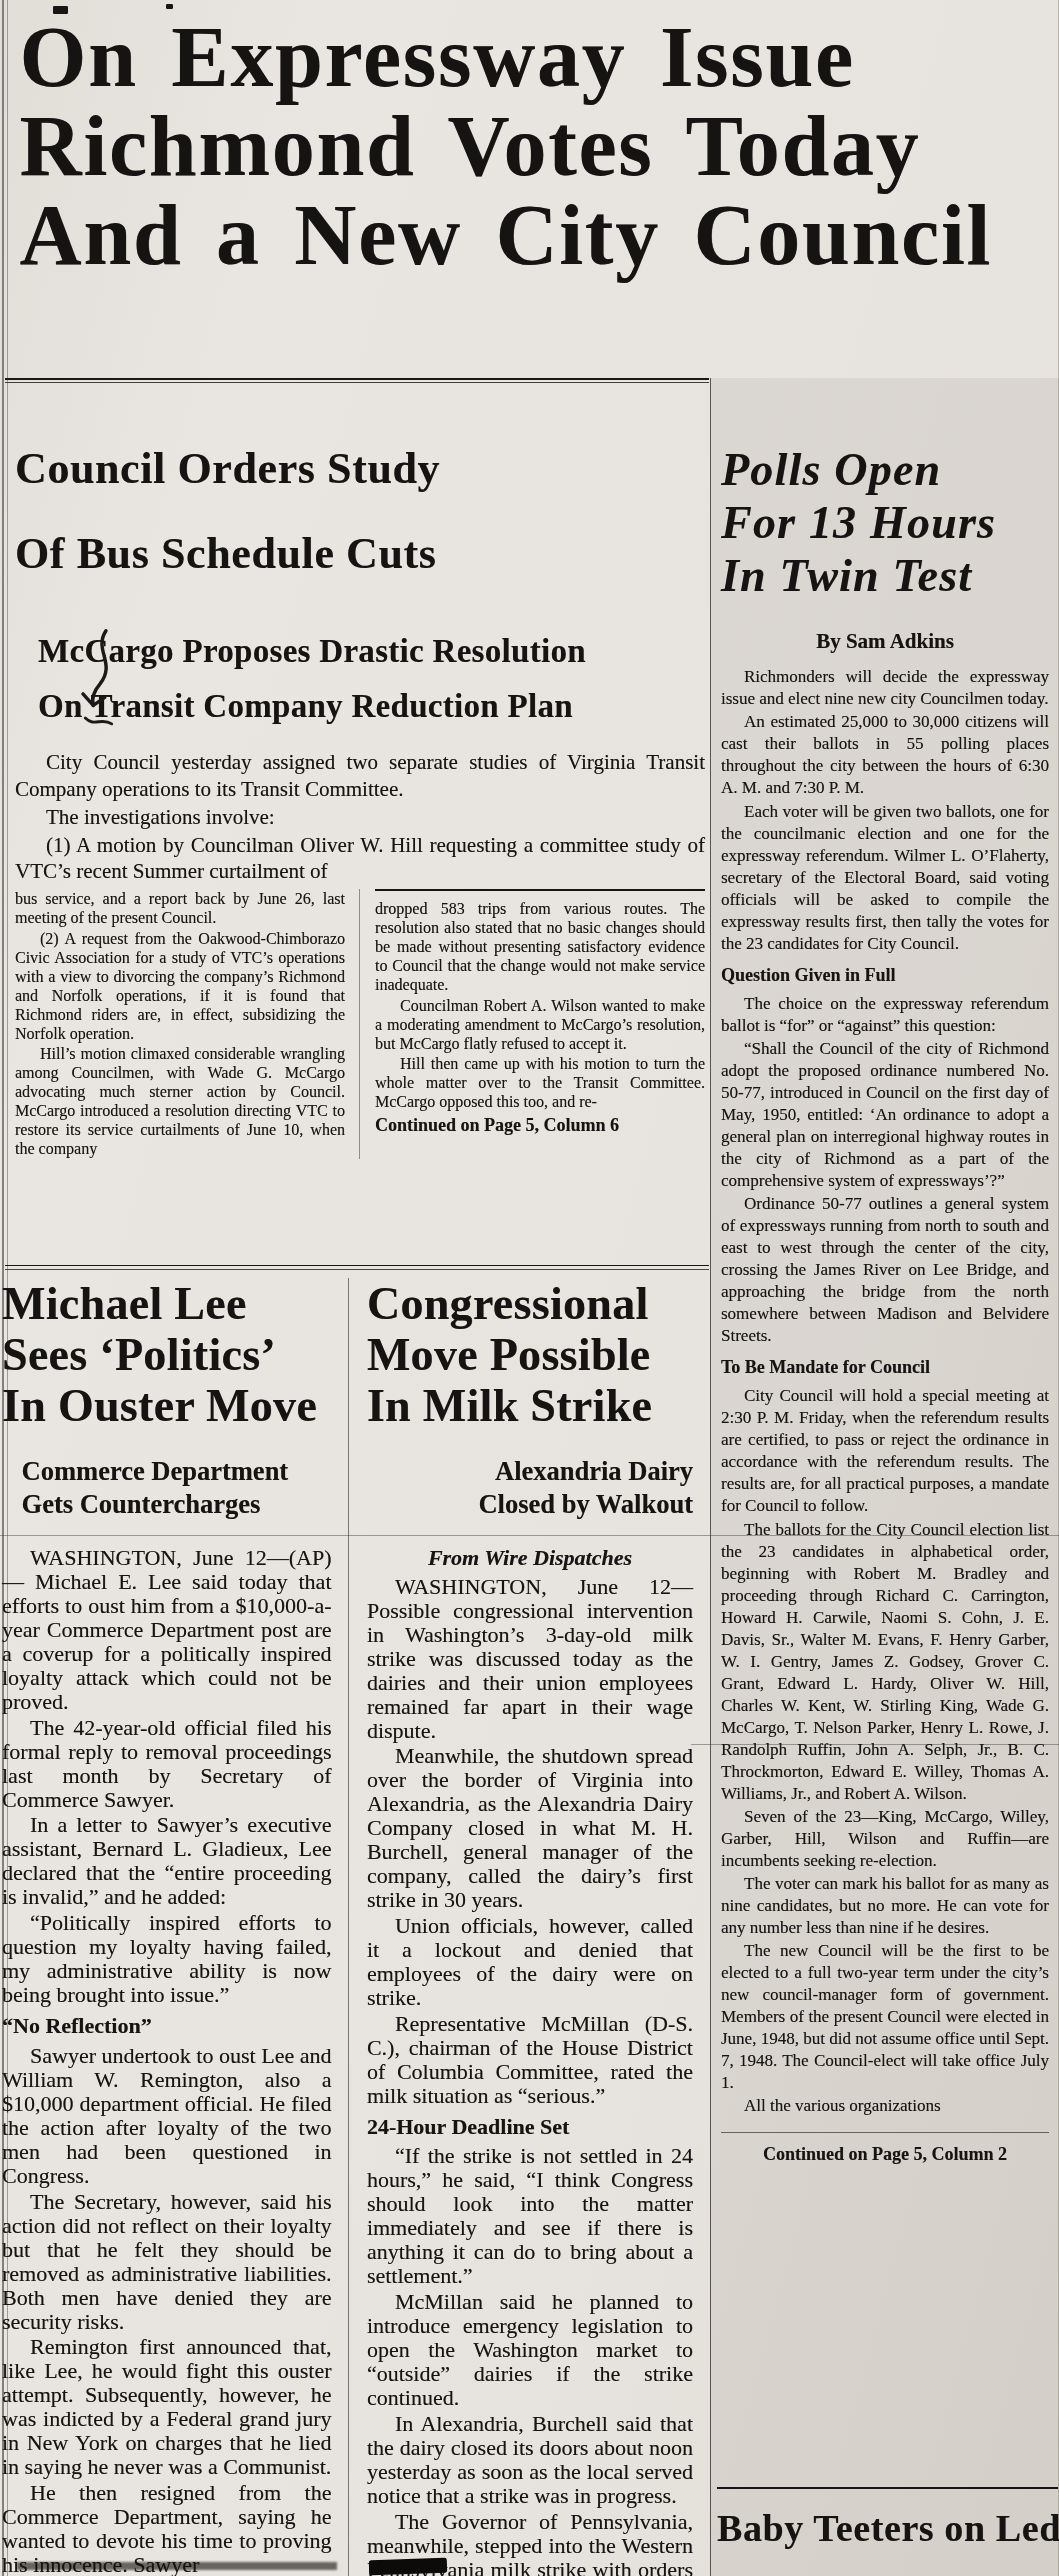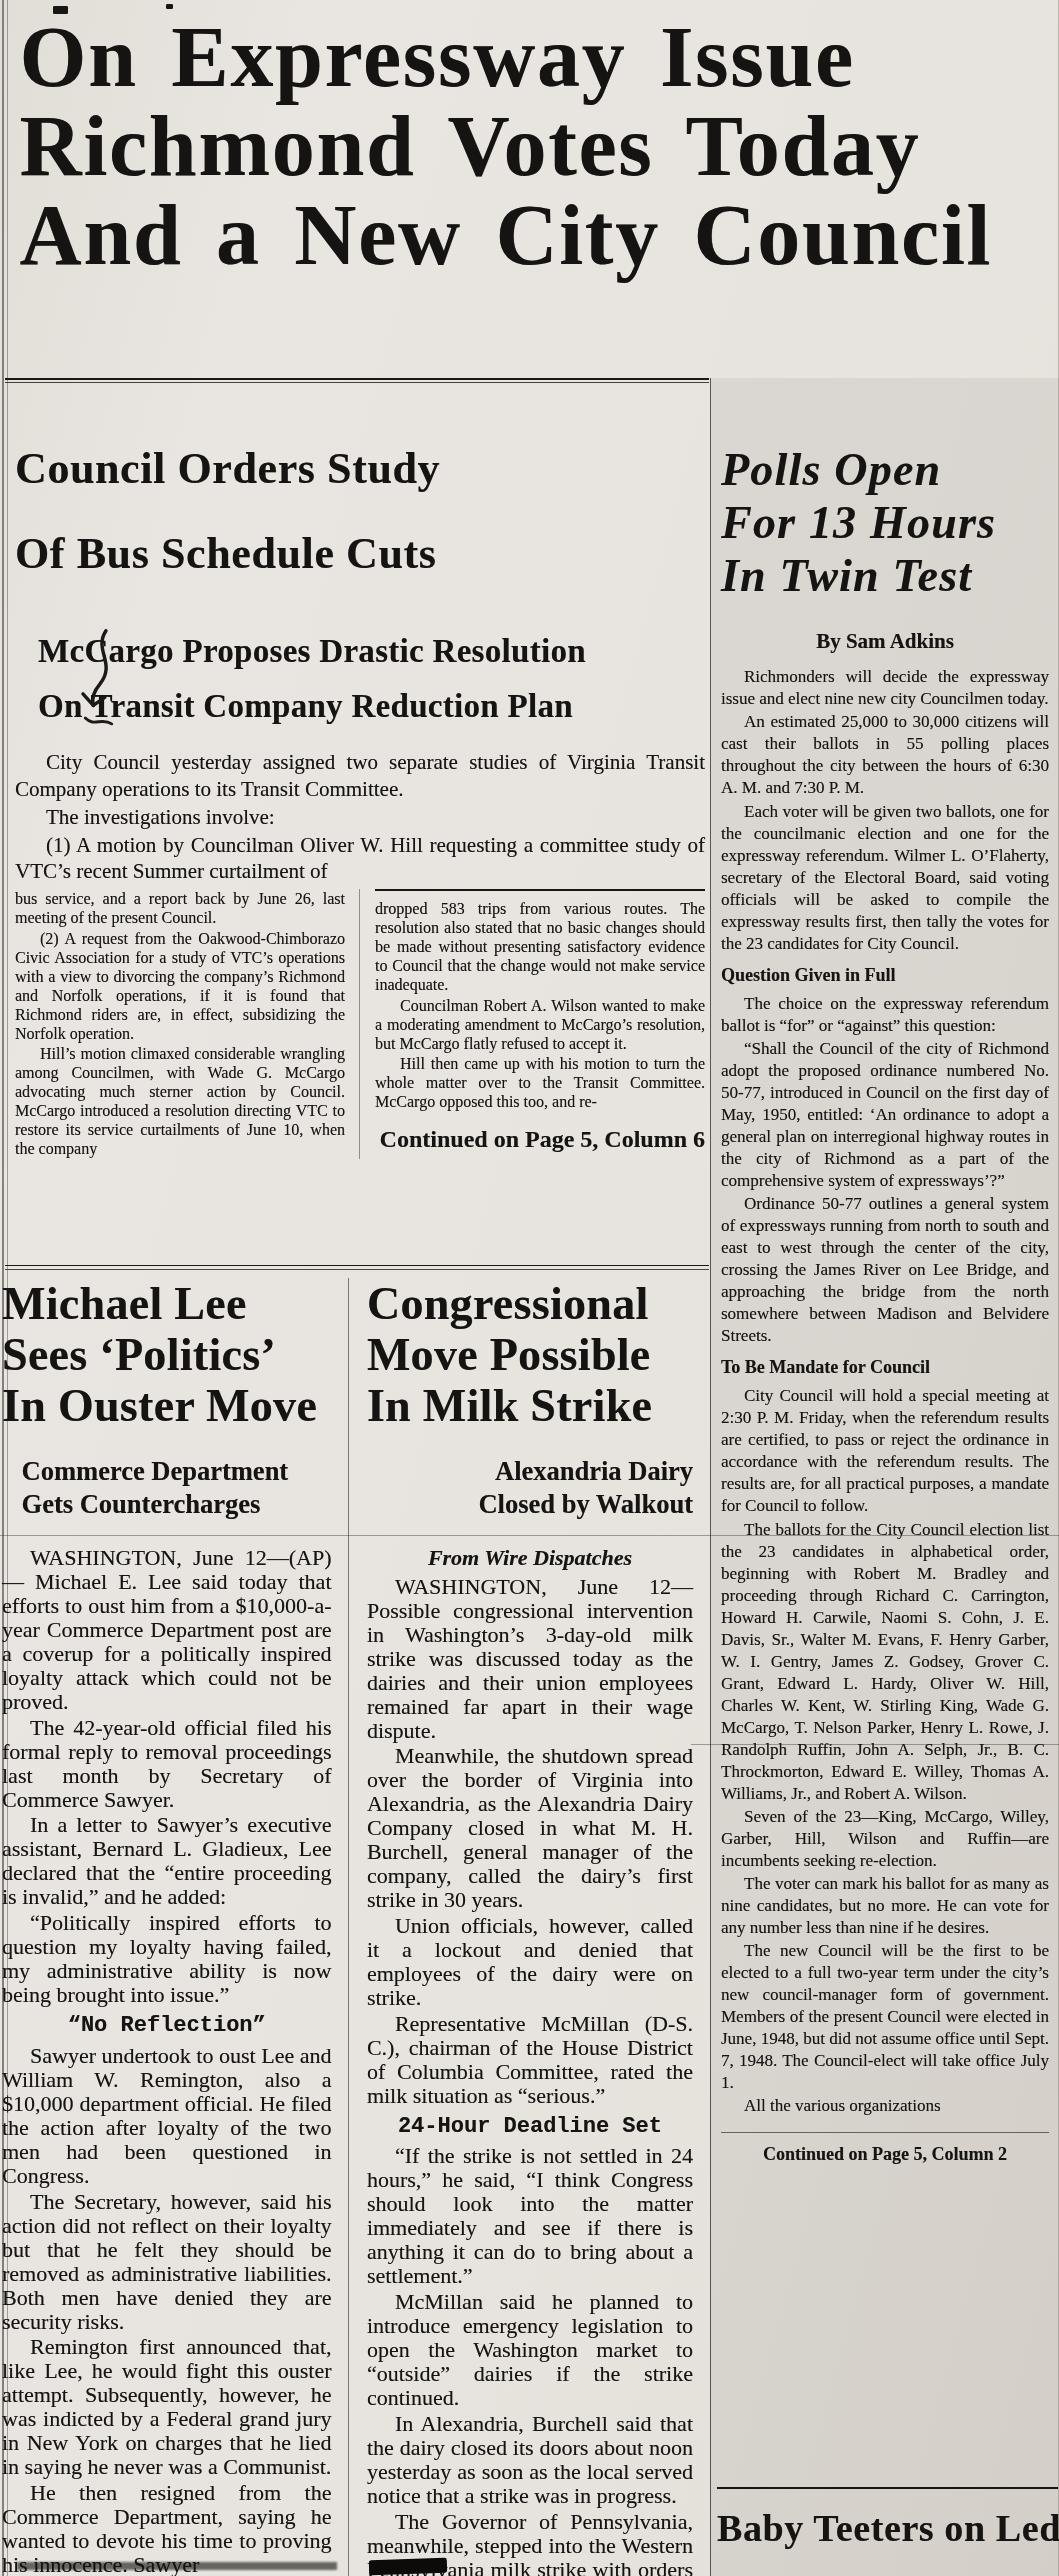--- a/index.html
+++ b/index.html
@@ -34,31 +34,31 @@
   .council .h3 { margin-top:28px; margin-left:23px; font-size:33px; font-weight:bold; line-height:55px; letter-spacing:0.3px; }
   .lead { margin-top:15px; }
   .lead p { font-size:21px; line-height:26.5px; text-align:justify; text-indent:31px; margin-bottom:1.7px; }
   .cols { display:flex; margin-top:4.6px; }
   .cols .col { flex:1; }
   .cols .col + .col { border-left:0.6px solid rgba(55,52,46,.5); padding-left:15px; }
   .cols .col:first-child { padding-right:14px; }
   .boxed-top { border-top:2.9px solid #161514; padding-top:8px; }
   .subcol p { font-size:16px; line-height:19px; text-align:justify; text-indent:25px; margin-bottom:1.2px; }
   .subcol p.noindent { text-indent:0; }
-  .cont-line { margin-top:15px; text-align:right; font-weight:bold; font-size:24px; }
+  .cont-line { margin-top:4px; text-align:left; font-weight:bold; font-size:18px; }
 
   
   .stories { position:absolute; left:2px; top:1278px; width:691px; display:flex; }
   .story { width:50%; padding-right:16px; }
   .story + .story { border-left:1.2px solid rgba(50,47,42,.6); padding-left:18.4px; padding-right:0; }
   .story .h2 { font-size:46px; font-weight:bold; line-height:51px; letter-spacing:0.3px; }
   .story .h4 { margin:24px 0 25px 19.6px; font-size:26.5px; font-weight:bold; line-height:33px; }
   .story.milk .h4 { margin-left:33px;text-align:right; }
   .body p { font-size:22px; line-height:24px; text-align:justify; text-indent:28px; margin-bottom:1.7px; }
-  .body p.subhead { text-align:center; font-weight:bold; text-indent:0; margin:7px 0 5.8px;font-family:Liberation Mono, monospace; }
+  .body p.subhead { text-align:left; font-weight:bold; text-indent:0; margin:7px 0 5.8px; }
   .body p.wire { text-align:center; font-style:italic; font-weight:bold; text-indent:0; margin-bottom:4.6px; }
 
   
   .rightcol { position:absolute; left:721px; top:395px; width:328px; }
   .rightcol .h2 { font-size:46px; font-weight:bold; font-style:italic; line-height:53px; letter-spacing:1.2px;margin-top:48px; }
   .byline { margin-top:26.5px; text-align:center; font-weight:bold; font-size:21px; }
   .rbody { margin-top:12.7px; }
   .rbody p { font-size:17px; line-height:22px; text-align:justify; text-indent:23px; margin-bottom:1.2px; }
   .rbody p.subhead { font-weight:bold; text-indent:0; font-size:18px; margin:9.2px 0 7px; }
   .cont-line2 { margin-top:15px; text-align:center; font-weight:bold; font-size:18px;

